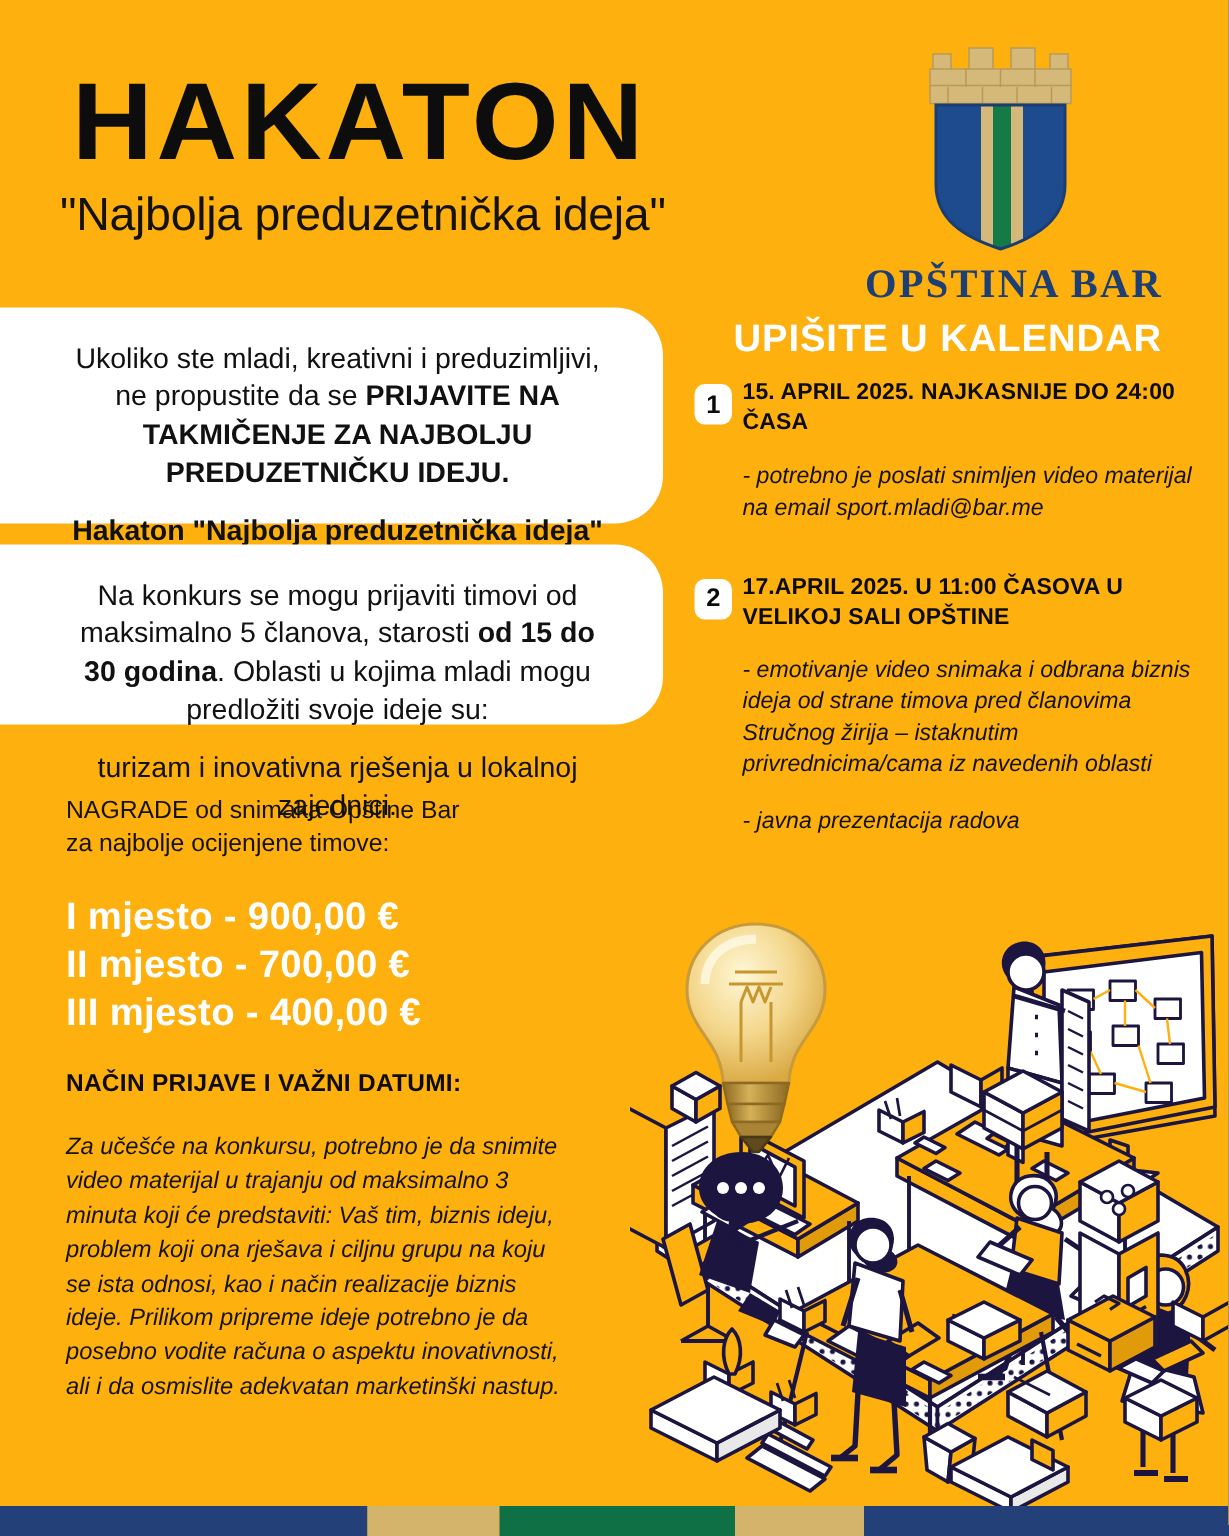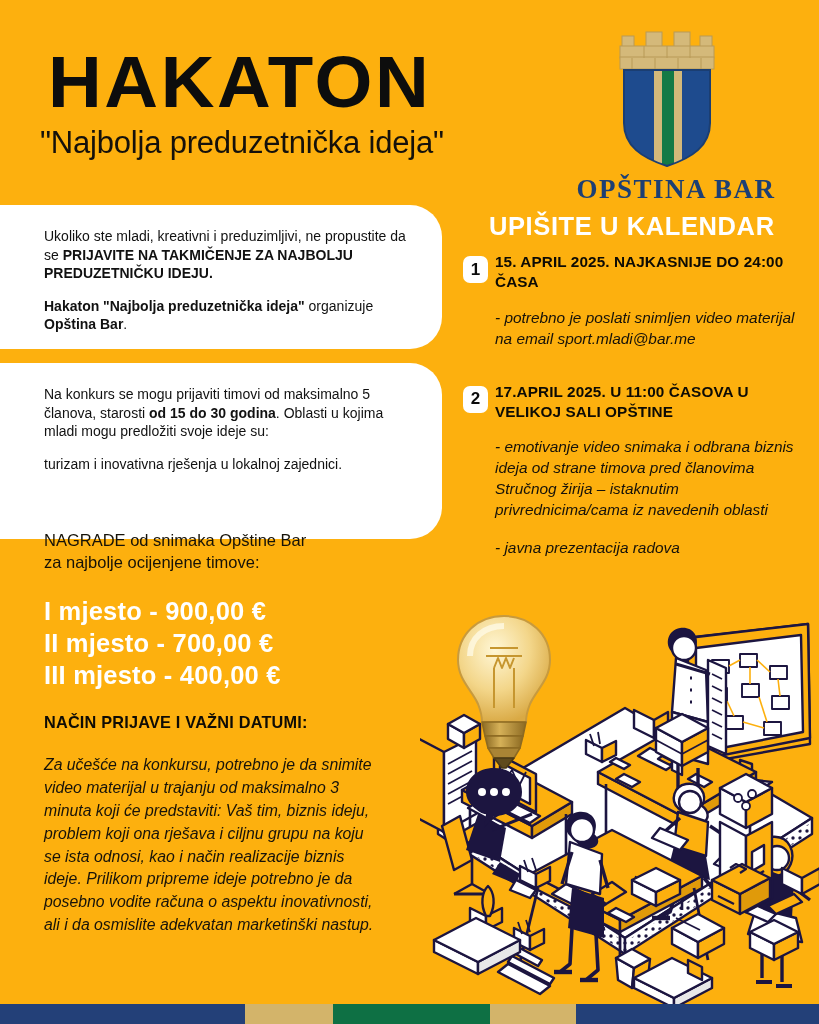--- a/index.html
+++ b/index.html
@@ -38,22 +38,22 @@
 
   
   .card {
     position:absolute; left:0;
     background:#ffffff;
     border-top-right-radius:32px; border-bottom-right-radius:32px;
     padding:22px 36px 20px 44px;
     color:#111;
   }
   #card1 { top:205px; width:442px; height:144px; }
-  #card2 { top:363px; width:442px; height:176px; }
-  .card p { font-size:14px; line-height:1.33; }
+  #card2 { top:363px; width:442px; height:120px; }
+  .card p { font-size:19px; line-height:1.33;text-align:center; }
   .card .gap { height:14px; }
   .card b { font-weight:700; }
 
   
   #prizes { position:absolute; left:44px; top:530px; width:400px; }
   #prizes .lead { font-size:16.5px; line-height:1.32; color:#161208; }
   #prize-list { margin-top:21px; }
   .prize-row {
     font-size:25.5px; font-weight:800; color:#ffffff;
     line-height:1.27; letter-spacing:0.2px;

